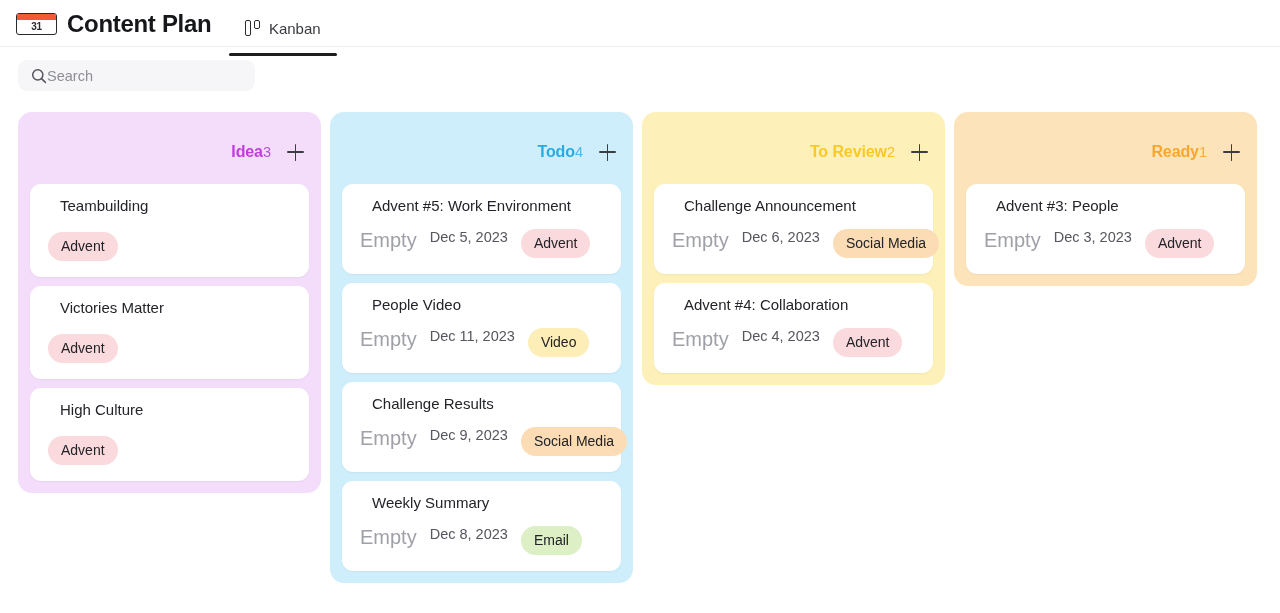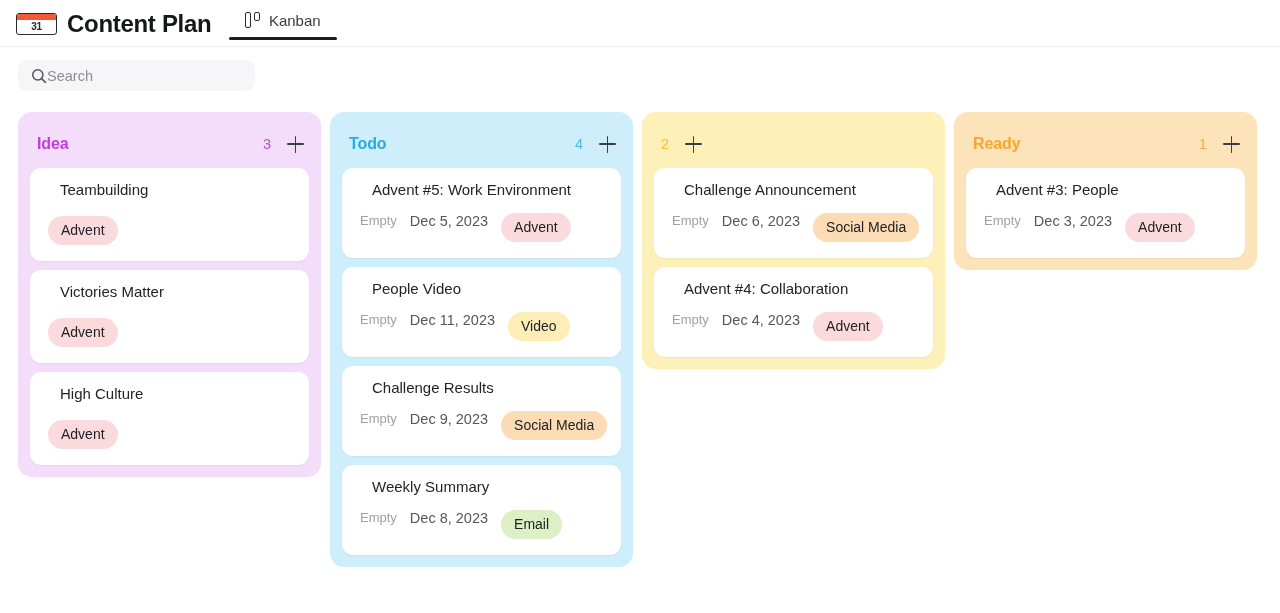--- a/index.html
+++ b/index.html
@@ -76,21 +76,21 @@
     align-items: flex-start;
     margin-left: 18px;
     height: 47px;
   }
 
   .tab {
     position: relative;
     display: flex;
     align-items: center;
     gap: 9px;
-    height: 40px;
+    height: 56px;
     padding: 0 16px;
     cursor: pointer;
   }
   .tab.active::after {
     content: "";
     position: absolute;
     left: 0; right: 0; bottom: 0;
     height: 2.6px;
     background: #1d1d20;
     border-radius: 2px;
@@ -151,22 +151,23 @@
   .column {
     width: 303px;
     flex: 0 0 303px;
     border-radius: 14px;
     padding: 0 0 12px 0;
   }
 
   .col-head {
     display: flex;
     align-items: center;
-    height: 56px;
+    height: 72px;
     padding: 8px 17px 0 19px;
+    text-align: right;
   }
   .col-title {
     font-size: 16px;
     font-weight: 700;
     letter-spacing: -0.1px;
     flex: 1 1 auto;
     white-space: nowrap;
   }
   .col-count {
     font-size: 14.5px;
@@ -213,21 +214,21 @@
     overflow: hidden;
     text-overflow: ellipsis;
   }
 
   .card-meta {
     display: flex;
     align-items: flex-start;
     gap: 13px;
   }
   .meta-empty {
-    font-size: 13px;
+    font-size: 20px;
     color: #9fa0a8;
     white-space: nowrap;
   }
   .meta-date {
     font-size: 14.5px;
     color: #55565e;
     white-space: nowrap;
   }
   .tag {
     font-size: 14px;
@@ -341,20 +342,21 @@
           <div class="card-meta">
             <span class="meta-empty">Empty</span>
             <span class="meta-date">Dec 8, 2023</span>
             <span class="tag" style="background: rgb(221, 239, 196);">Email</span>
           </div>
         </div>
       </div>
     </div>
     <div class="column" style="background: rgb(253, 240, 184);">
       <div class="col-head">
+        <span class="col-title" style="color: rgb(251, 201, 38);">To Review</span>
         <span class="col-count" style="color: rgb(245, 194, 31);">2</span>
         <span class="col-add"></span>
       </div>
       <div class="cards">
         <div class="card">
           <div class="card-title">Challenge Announcement</div>
           <div class="card-meta">
             <span class="meta-empty">Empty</span>
             <span class="meta-date">Dec 6, 2023</span>
             <span class="tag" style="background: rgb(251, 220, 180);">Social Media</span>

